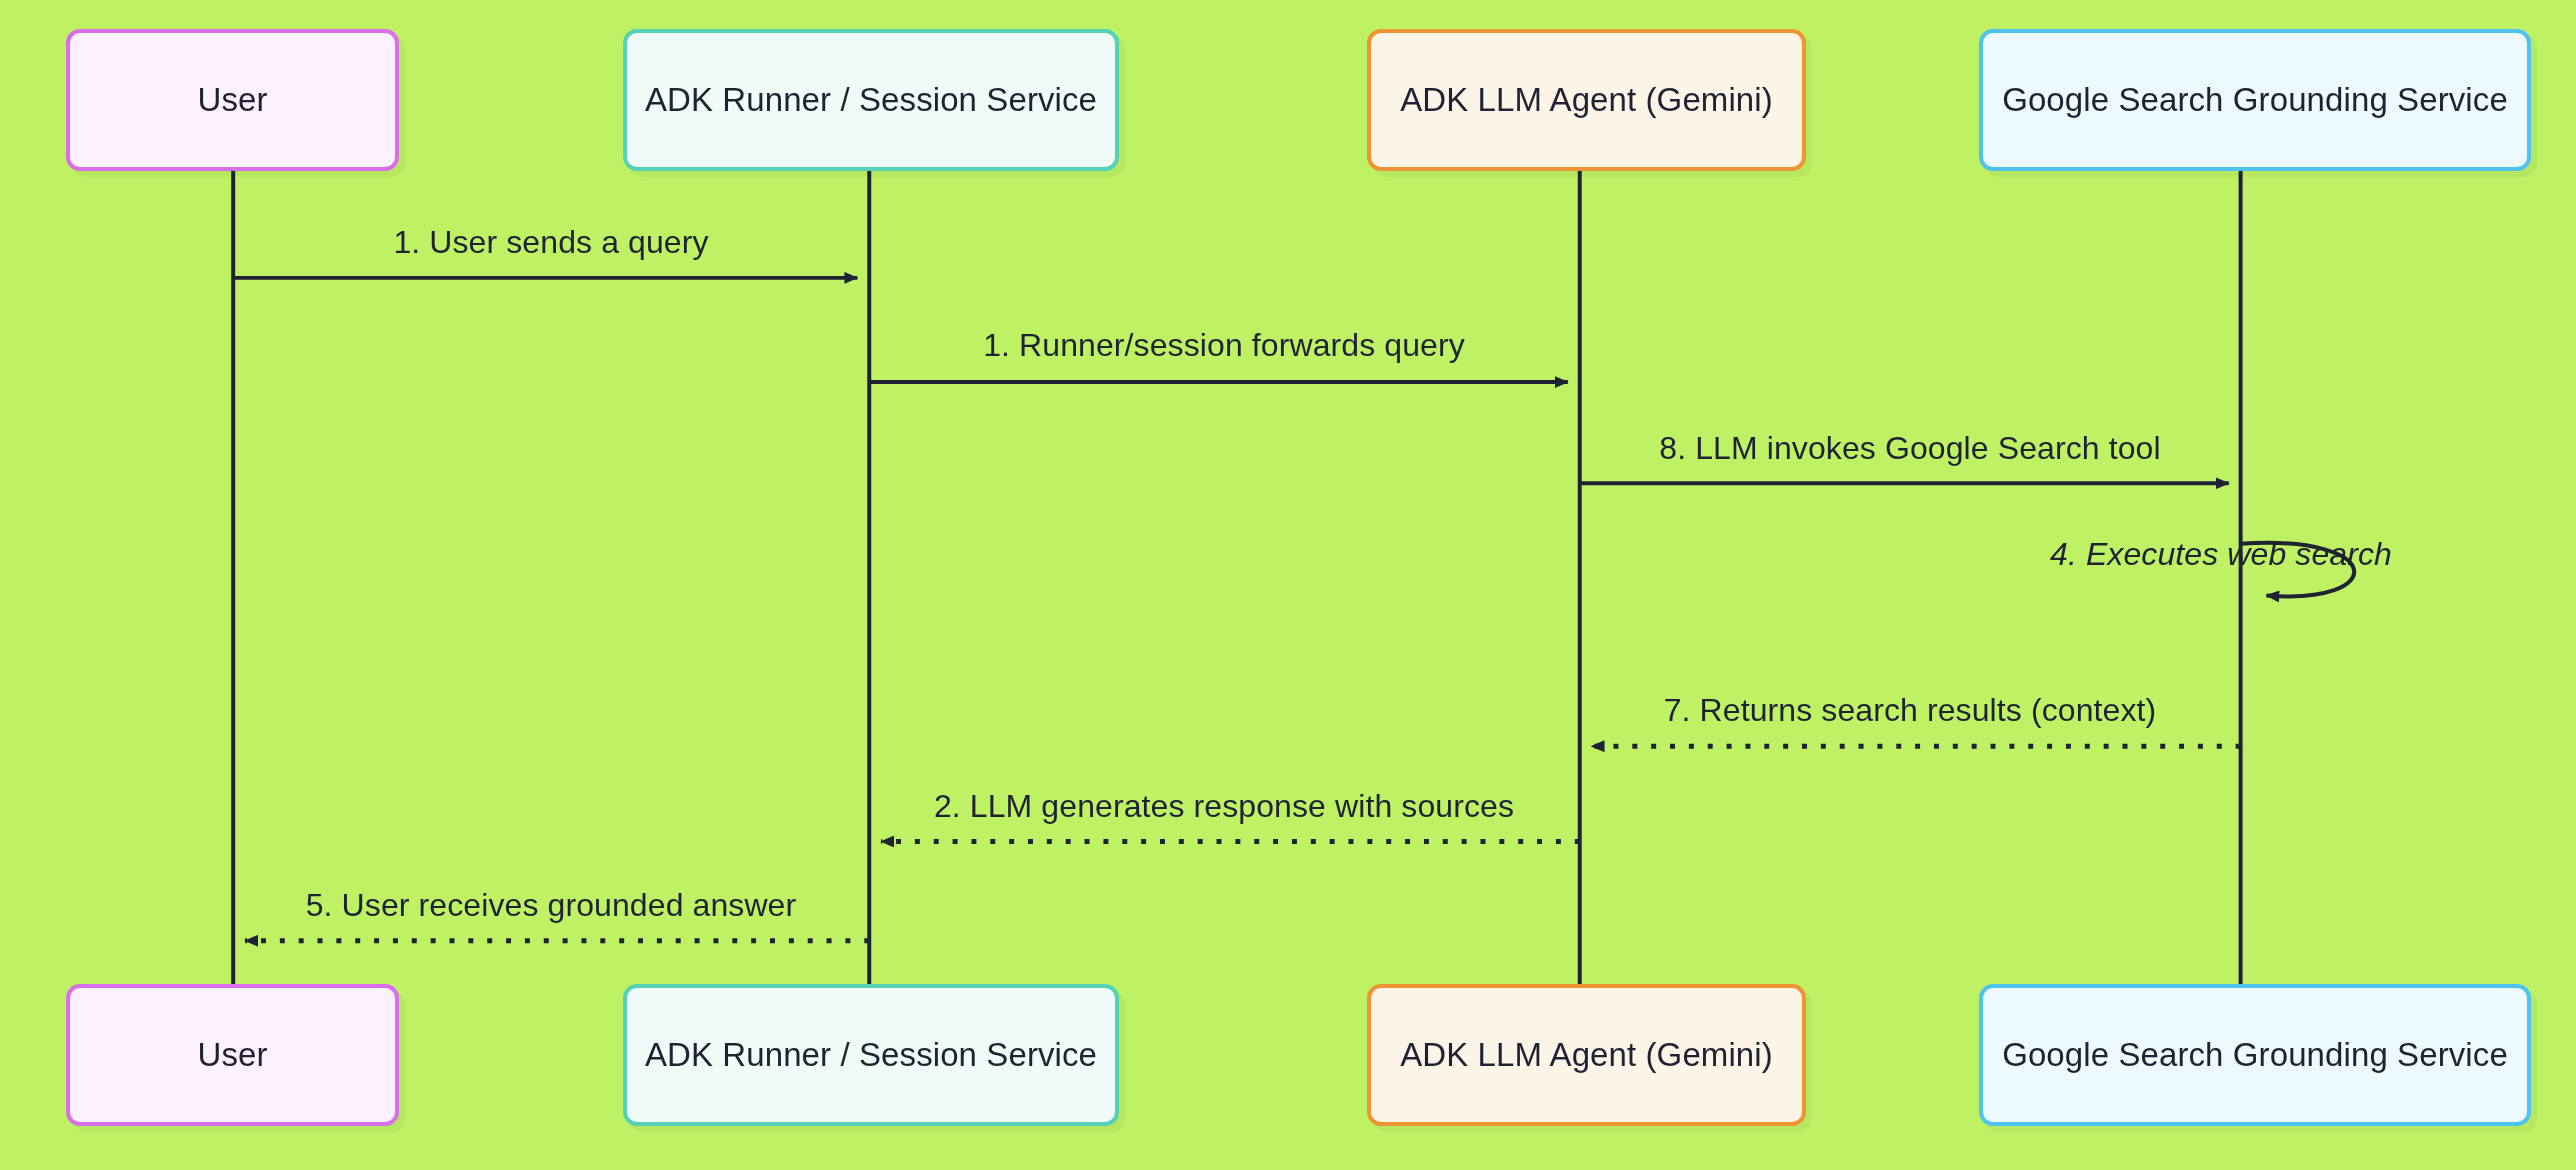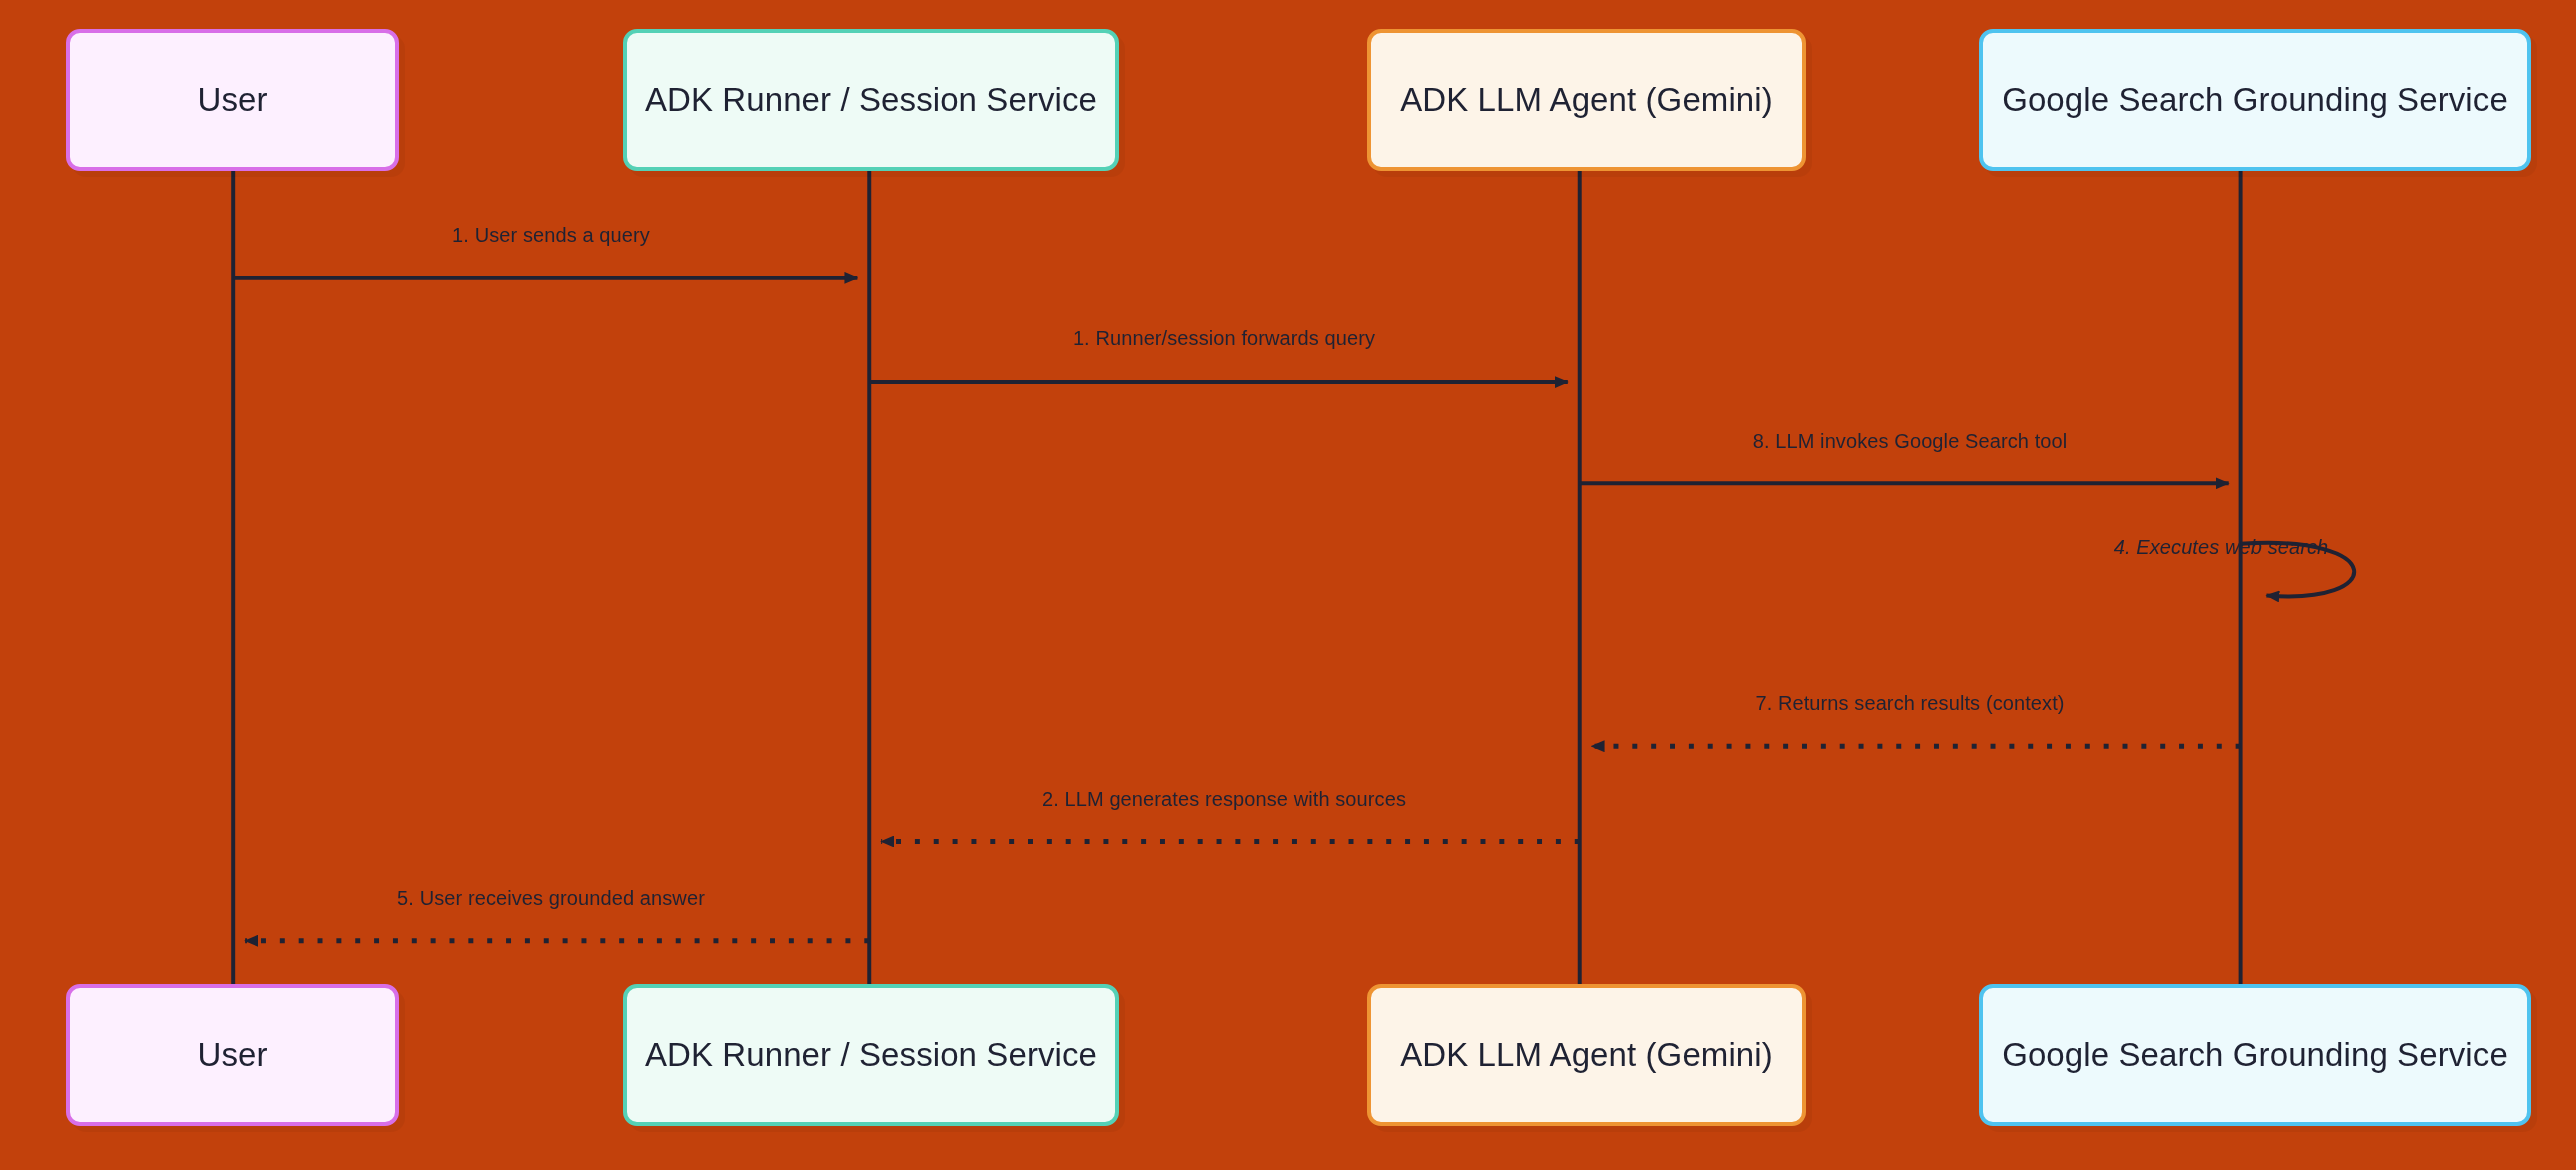--- a/index.html
+++ b/index.html
@@ -7,21 +7,21 @@
     padding: 0;
     background: #ffffff;
   }
   body {
     font-family: "Liberation Sans", sans-serif;
   }
   #canvas {
     position: relative;
     width: 2576px;
     height: 1171px;
-    background: #c2410c;
+    background: #bef264;
     overflow: hidden;
   }
   .diagram-svg {
     position: absolute;
     left: 0;
     top: 0;
     width: 2576px;
     height: 1171px;
   }
   .actor-box {
@@ -37,21 +37,21 @@
   }
   .actor-label {
     font-size: 33px;
     line-height: 1.1;
     color: #1f2233;
     white-space: nowrap;
     letter-spacing: 0.1px;
   }
   .msg-label {
     position: absolute;
-    font-size: 20px;
+    font-size: 32px;
     color: #1f2233;
     white-space: nowrap;
     transform: translateX(-50%);
     letter-spacing: 0.1px;
     text-align: center;
   }
 </style>
 </head>
 <body>
 

